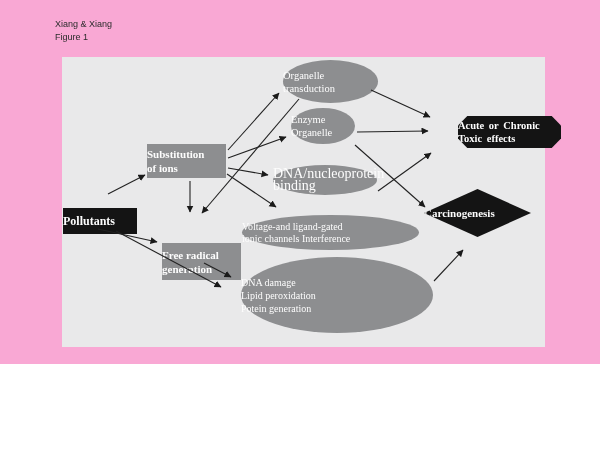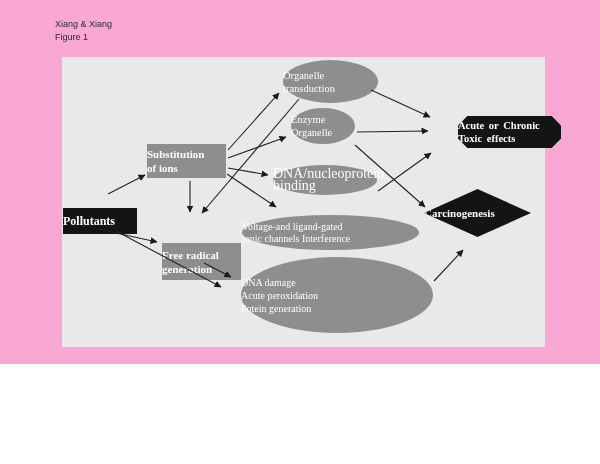--- a/index.html
+++ b/index.html
@@ -71,21 +71,21 @@
     <div>binding</div>
   </div>
 
   <div id="n-voltage" class="node gray ellipse">
     <div>Voltage-and ligand-gated</div>
     <div>ionic channels Interference</div>
   </div>
 
   <div id="n-damage" class="node gray ellipse">
     <div>DNA damage</div>
-    <div>Acute peroxidation</div>
+    <div>Lipid peroxidation</div>
     <div>Potein generation</div>
   </div>
 
   <div id="n-acute" class="node black bold">
     <div>Acute or Chronic</div>
     <div>Toxic effects</div>
   </div>
 
   <div id="n-carcinogenesis" class="node black bold">
     <div>Carcinogenesis</div>

